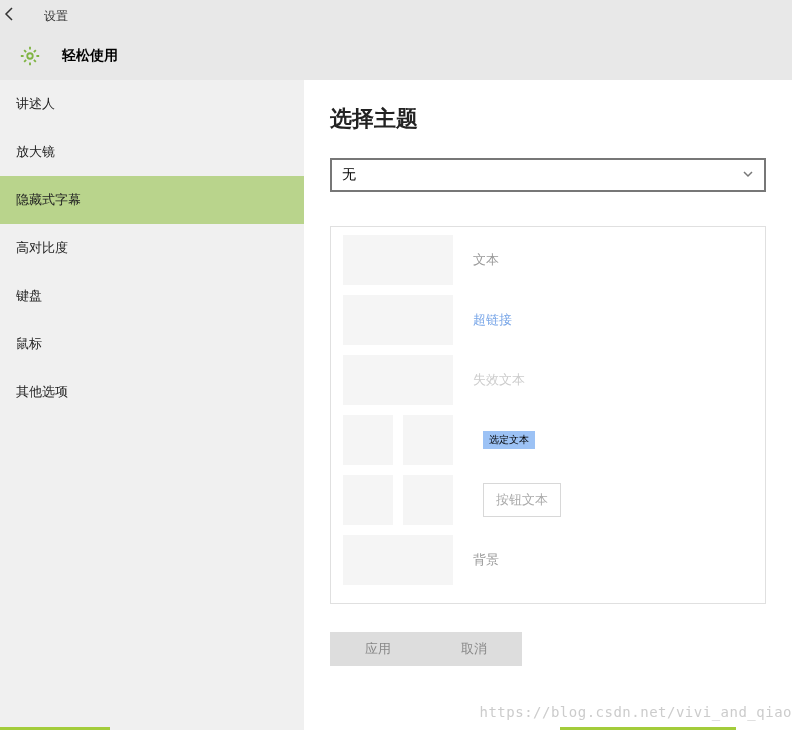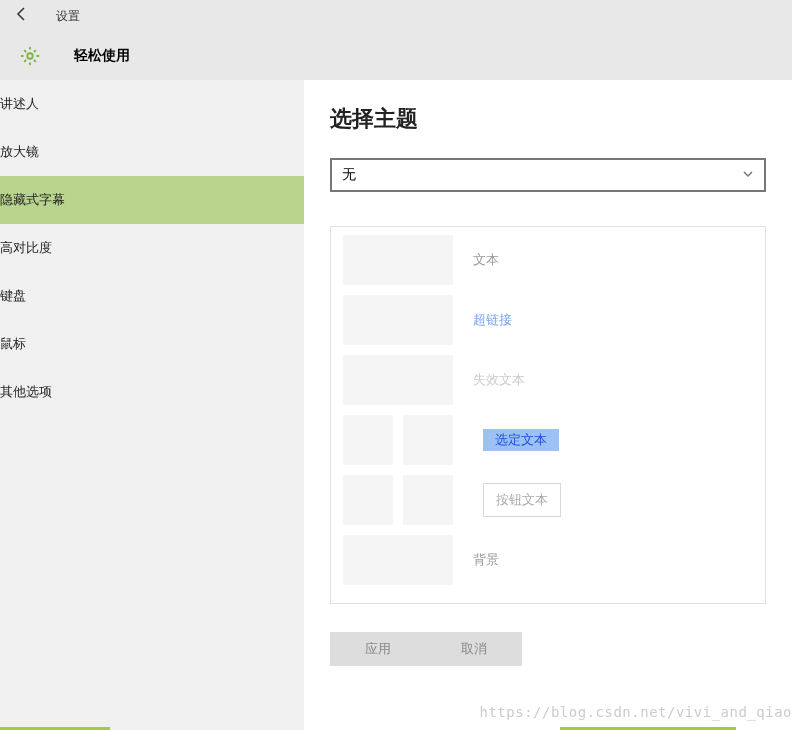--- a/index.html
+++ b/index.html
@@ -1,48 +1,48 @@
 <!DOCTYPE html>
 <html><head>
   <meta charset="utf-8">
   <style>
     * { margin: 0; padding: 0; box-sizing: border-box; font-family: "Microsoft YaHei", "Segoe UI", sans-serif; }
     body { width: 792px; height: 730px; background: #fff; overflow: hidden; position: relative; }
     
-    .header-bar { height: 32px; background: #e8e8e8; display: flex; align-items: center; padding-left: 14px; }
+    .header-bar { height: 32px; background: #e8e8e8; display: flex; align-items: center; padding-left: 2px; }
     .back-arrow { width: 24px; cursor: pointer; font-size: 16px; color: #000; }
     .header-title { margin-left: 18px; font-size: 12px; color: #333; }
     
     .subheader-bar { height: 48px; background: #e8e8e8; display: flex; align-items: center; padding-left: 16px; }
     .gear-icon { width: 28px; height: 28px; display: flex; align-items: center; justify-content: center; }
     .gear-icon svg { width: 22px; height: 22px; }
-    .subheader-title { margin-left: 30px; font-size: 14px; font-weight: bold; color: #000; }
+    .subheader-title { margin-left: 18px; font-size: 14px; font-weight: bold; color: #000; }
     
     .main-container { display: flex; height: calc(730px - 80px); }
     
     .sidebar { width: 319px; background: #f0f0f0; display: flex; flex-direction: column; }
-    .sidebar-item { height: 48px; display: flex; align-items: center; padding-left: 0; font-size: 13px; color: #222; cursor: pointer; }
+    .sidebar-item { height: 48px; display: flex; align-items: center; padding-left: 16px; font-size: 13px; color: #222; cursor: pointer; }
     .sidebar-item.active { background: #b9d48c; }
     
     .content { flex: 1; background: #fff; padding: 24px 26px 0 26px; position: relative; }
     .content-title { font-size: 22px; color: #222; margin-bottom: 24px; font-weight: bold; }
     
     .theme-select { width: 436px; height: 34px; border: 2px solid #777; display: flex; align-items: center; justify-content: space-between; padding: 0 10px; cursor: pointer; font-size: 14px; }
     .chevron { font-size: 12px; color: #555; }
     
     .preview-box { width: 436px; border: 1px solid #e0e0e0; margin-top: 34px; padding: 8px 12px 18px 12px; }
     .preview-row { display: flex; align-items: center; margin-bottom: 10px; }
     .swatch { width: 110px; height: 50px; background: #f5f5f5; margin-right: 20px; }
     .swatch-sm { width: 50px; height: 50px; background: #f5f5f5; margin-right: 10px; }
     .swatch-row { display: flex; margin-right: 20px; }
     .row-label { font-size: 13px; }
     .lbl-text { color: #9a9a9a; text-align: right; }
     .lbl-link { color: #7aa7e8; }
     .lbl-disabled { color: #ccc; }
-    .lbl-selected { background: #9cc2f5; color: #1d4ed8; padding: 2px 12px; font-size: 13px; }
+    .lbl-selected { background: #9cc2f5; color: #000000; padding: 2px 6px; font-size: 10px; }
     .lbl-button { border: 1px solid #d8d8d8; padding: 7px 12px; color: #aaa; font-size: 13px; background: #fff; }
     .lbl-bg { color: #9a9a9a; }
     
     .button-row { display: flex; margin-top: 28px; }
     .action-btn { width: 96px; height: 34px; border: none; background: #ddd; color: #888; font-size: 13px; cursor: pointer; }
     
     .watermark { position: absolute; bottom: 10px; right: 0; color: #ccc; font-size: 14px; font-family: monospace; letter-spacing: 0.5px; }
     
     .bottom-accent { position: absolute; bottom: 0; left: 0; width: 110px; height: 3px; background: #a3cc3b; }
     .bottom-accent2 { position: absolute; bottom: 0; right: 56px; width: 176px; height: 3px; background: #a3cc3b; }

